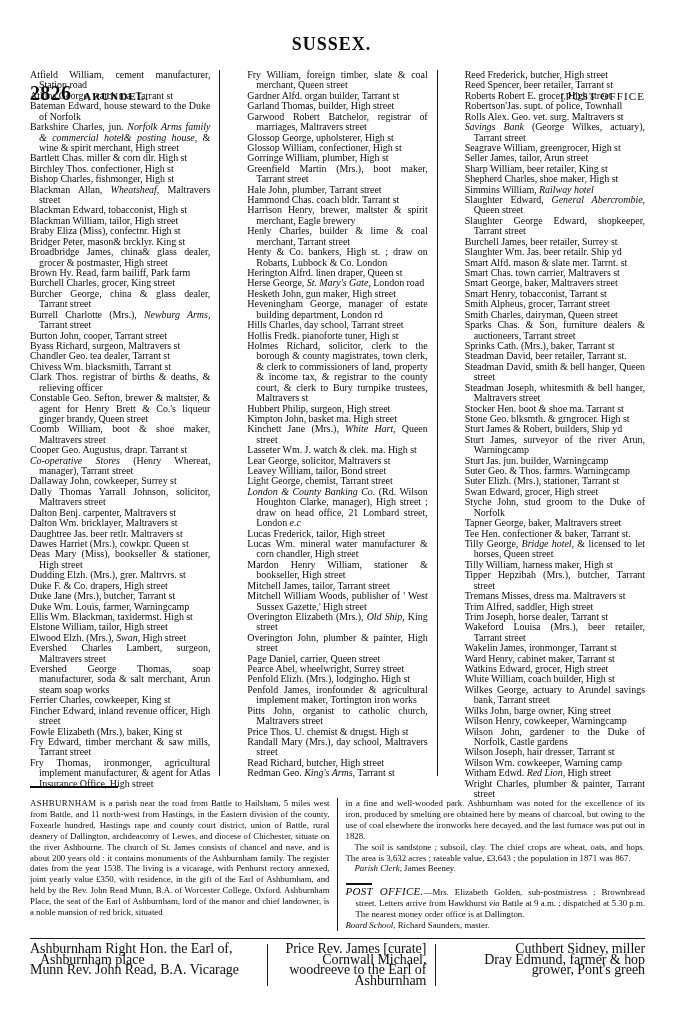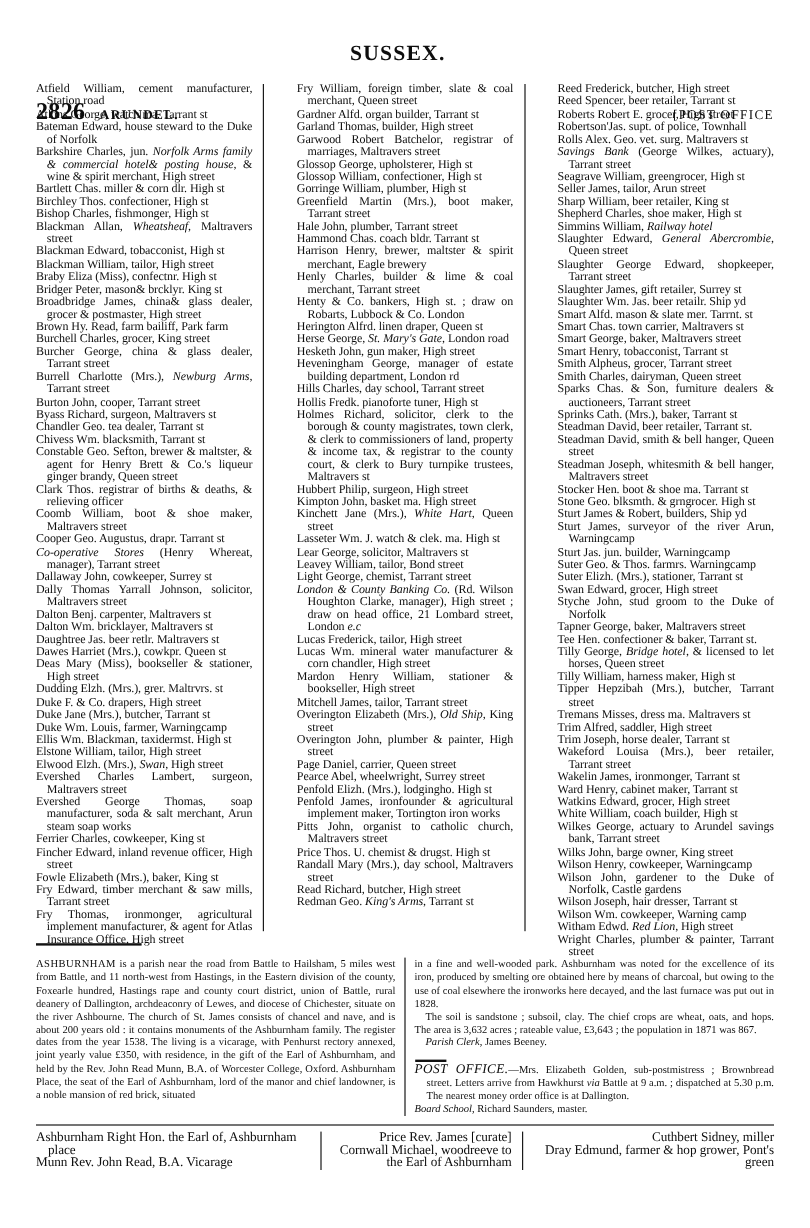--- a/index.html
+++ b/index.html
@@ -151,21 +151,21 @@
     background: #121212;
   }
 
   
   .bottom-rule {
     border-top: 1px solid #1a1a1a;
     margin: 7px 0 5px 0;
   }
   .bottom-lists {
     display: flex;
-    font-size: 11px;
+    font-size: 14px;
     line-height: 10.6px;
   }
   .bl-col {
     width: 201px;
   }
   .bl-col + .bl-col {
     padding-left: 9px;
     margin-left: 9px;
     border-left: 1px solid #1a1a1a;
     text-align: right;
@@ -204,22 +204,22 @@
         <p class="entry">Bridger Peter, mason&amp; brcklyr. King st</p>
         <p class="entry">Broadbridge James, china&amp; glass dealer, grocer &amp; postmaster, High street</p>
         <p class="entry">Brown Hy. Read, farm bailiff, Park farm</p>
         <p class="entry">Burchell Charles, grocer, King street</p>
         <p class="entry">Burcher George, china &amp; glass dealer, Tarrant street</p>
         <p class="entry">Burrell Charlotte (Mrs.), <i>Newburg Arms</i>, Tarrant street</p>
         <p class="entry">Burton John, cooper, Tarrant street</p>
         <p class="entry">Byass Richard, surgeon, Maltravers st</p>
         <p class="entry">Chandler Geo. tea dealer, Tarrant st</p>
         <p class="entry">Chivess Wm. blacksmith, Tarrant st</p>
+        <p class="entry">Clark Thos. registrar of births &amp; deaths, &amp; relieving officer</p>
         <p class="entry">Constable Geo. Sefton, brewer &amp; maltster, &amp; agent for Henry Brett &amp; Co.'s liqueur ginger brandy, Queen street</p>
-        <p class="entry">Clark Thos. registrar of births &amp; deaths, &amp; relieving officer</p>
         <p class="entry">Coomb William, boot &amp; shoe maker, Maltravers street</p>
         <p class="entry">Cooper Geo. Augustus, drapr. Tarrant st</p>
         <p class="entry"><i>Co-operative Stores</i> (Henry Whereat, manager), Tarrant street</p>
         <p class="entry">Dallaway John, cowkeeper, Surrey st</p>
         <p class="entry">Dally Thomas Yarrall Johnson, solicitor, Maltravers street</p>
         <p class="entry">Dalton Benj. carpenter, Maltravers st</p>
         <p class="entry">Dalton Wm. bricklayer, Maltravers st</p>
         <p class="entry">Daughtree Jas. beer retlr. Maltravers st</p>
         <p class="entry">Dawes Harriet (Mrs.), cowkpr. Queen st</p>
         <p class="entry">Deas Mary (Miss), bookseller &amp; stationer, High street</p>
@@ -264,20 +264,21 @@
         <p class="entry">Kinchett Jane (Mrs.), <i>White Hart</i>, Queen street</p>
         <p class="entry">Lasseter Wm. J. watch &amp; clek. ma. High st</p>
         <p class="entry">Lear George, solicitor, Maltravers st</p>
         <p class="entry">Leavey William, tailor, Bond street</p>
         <p class="entry">Light George, chemist, Tarrant street</p>
         <p class="entry"><i>London &amp; County Banking Co.</i> (Rd. Wilson Houghton Clarke, manager), High street ; draw on head office, 21 Lombard street, London <i>e.c</i></p>
         <p class="entry">Lucas Frederick, tailor, High street</p>
         <p class="entry">Lucas Wm. mineral water manufacturer &amp; corn chandler, High street</p>
         <p class="entry">Mardon Henry William, stationer &amp; bookseller, High street</p>
         <p class="entry">Mitchell James, tailor, Tarrant street</p>
+        <p class="entry">Mitchell William Woods, publisher of ' West Sussex Gazette,' High street</p>
         <p class="entry">Overington Elizabeth (Mrs.), <i>Old Ship</i>, King street</p>
         <p class="entry">Overington John, plumber &amp; painter, High street</p>
         <p class="entry">Page Daniel, carrier, Queen street</p>
         <p class="entry">Pearce Abel, wheelwright, Surrey street</p>
         <p class="entry">Penfold Elizh. (Mrs.), lodgingho. High st</p>
         <p class="entry">Penfold James, ironfounder &amp; agricultural implement maker, Tortington iron works</p>
         <p class="entry">Pitts John, organist to catholic church, Maltravers street</p>
         <p class="entry">Price Thos. U. chemist &amp; drugst. High st</p>
         <p class="entry">Randall Mary (Mrs.), day school, Maltravers street</p>
         <p class="entry">Read Richard, butcher, High street</p>
@@ -290,21 +291,21 @@
         <p class="entry">Robertson'Jas. supt. of police, Townhall</p>
         <p class="entry">Rolls Alex. Geo. vet. surg. Maltravers st</p>
         <p class="entry"><i>Savings Bank</i> (George Wilkes, actuary), Tarrant street</p>
         <p class="entry">Seagrave William, greengrocer, High st</p>
         <p class="entry">Seller James, tailor, Arun street</p>
         <p class="entry">Sharp William, beer retailer, King st</p>
         <p class="entry">Shepherd Charles, shoe maker, High st</p>
         <p class="entry">Simmins William, <i>Railway hotel</i></p>
         <p class="entry">Slaughter Edward, <i>General Abercrombie</i>, Queen street</p>
         <p class="entry">Slaughter George Edward, shopkeeper, Tarrant street</p>
-        <p class="entry">Slaughter James, gift retailer, Surrey st</p>
+        <p class="entry">Burchell James, beer retailer, Surrey st</p>
         <p class="entry">Slaughter Wm. Jas. beer retailr. Ship yd</p>
         <p class="entry">Smart Alfd. mason &amp; slate mer. Tarrnt. st</p>
         <p class="entry">Smart Chas. town carrier, Maltravers st</p>
         <p class="entry">Smart George, baker, Maltravers street</p>
         <p class="entry">Smart Henry, tobacconist, Tarrant st</p>
         <p class="entry">Smith Alpheus, grocer, Tarrant street</p>
         <p class="entry">Smith Charles, dairyman, Queen street</p>
         <p class="entry">Sparks Chas. &amp; Son, furniture dealers &amp; auctioneers, Tarrant street</p>
         <p class="entry">Sprinks Cath. (Mrs.), baker, Tarrant st</p>
         <p class="entry">Steadman David, beer retailer, Tarrant st.</p>

